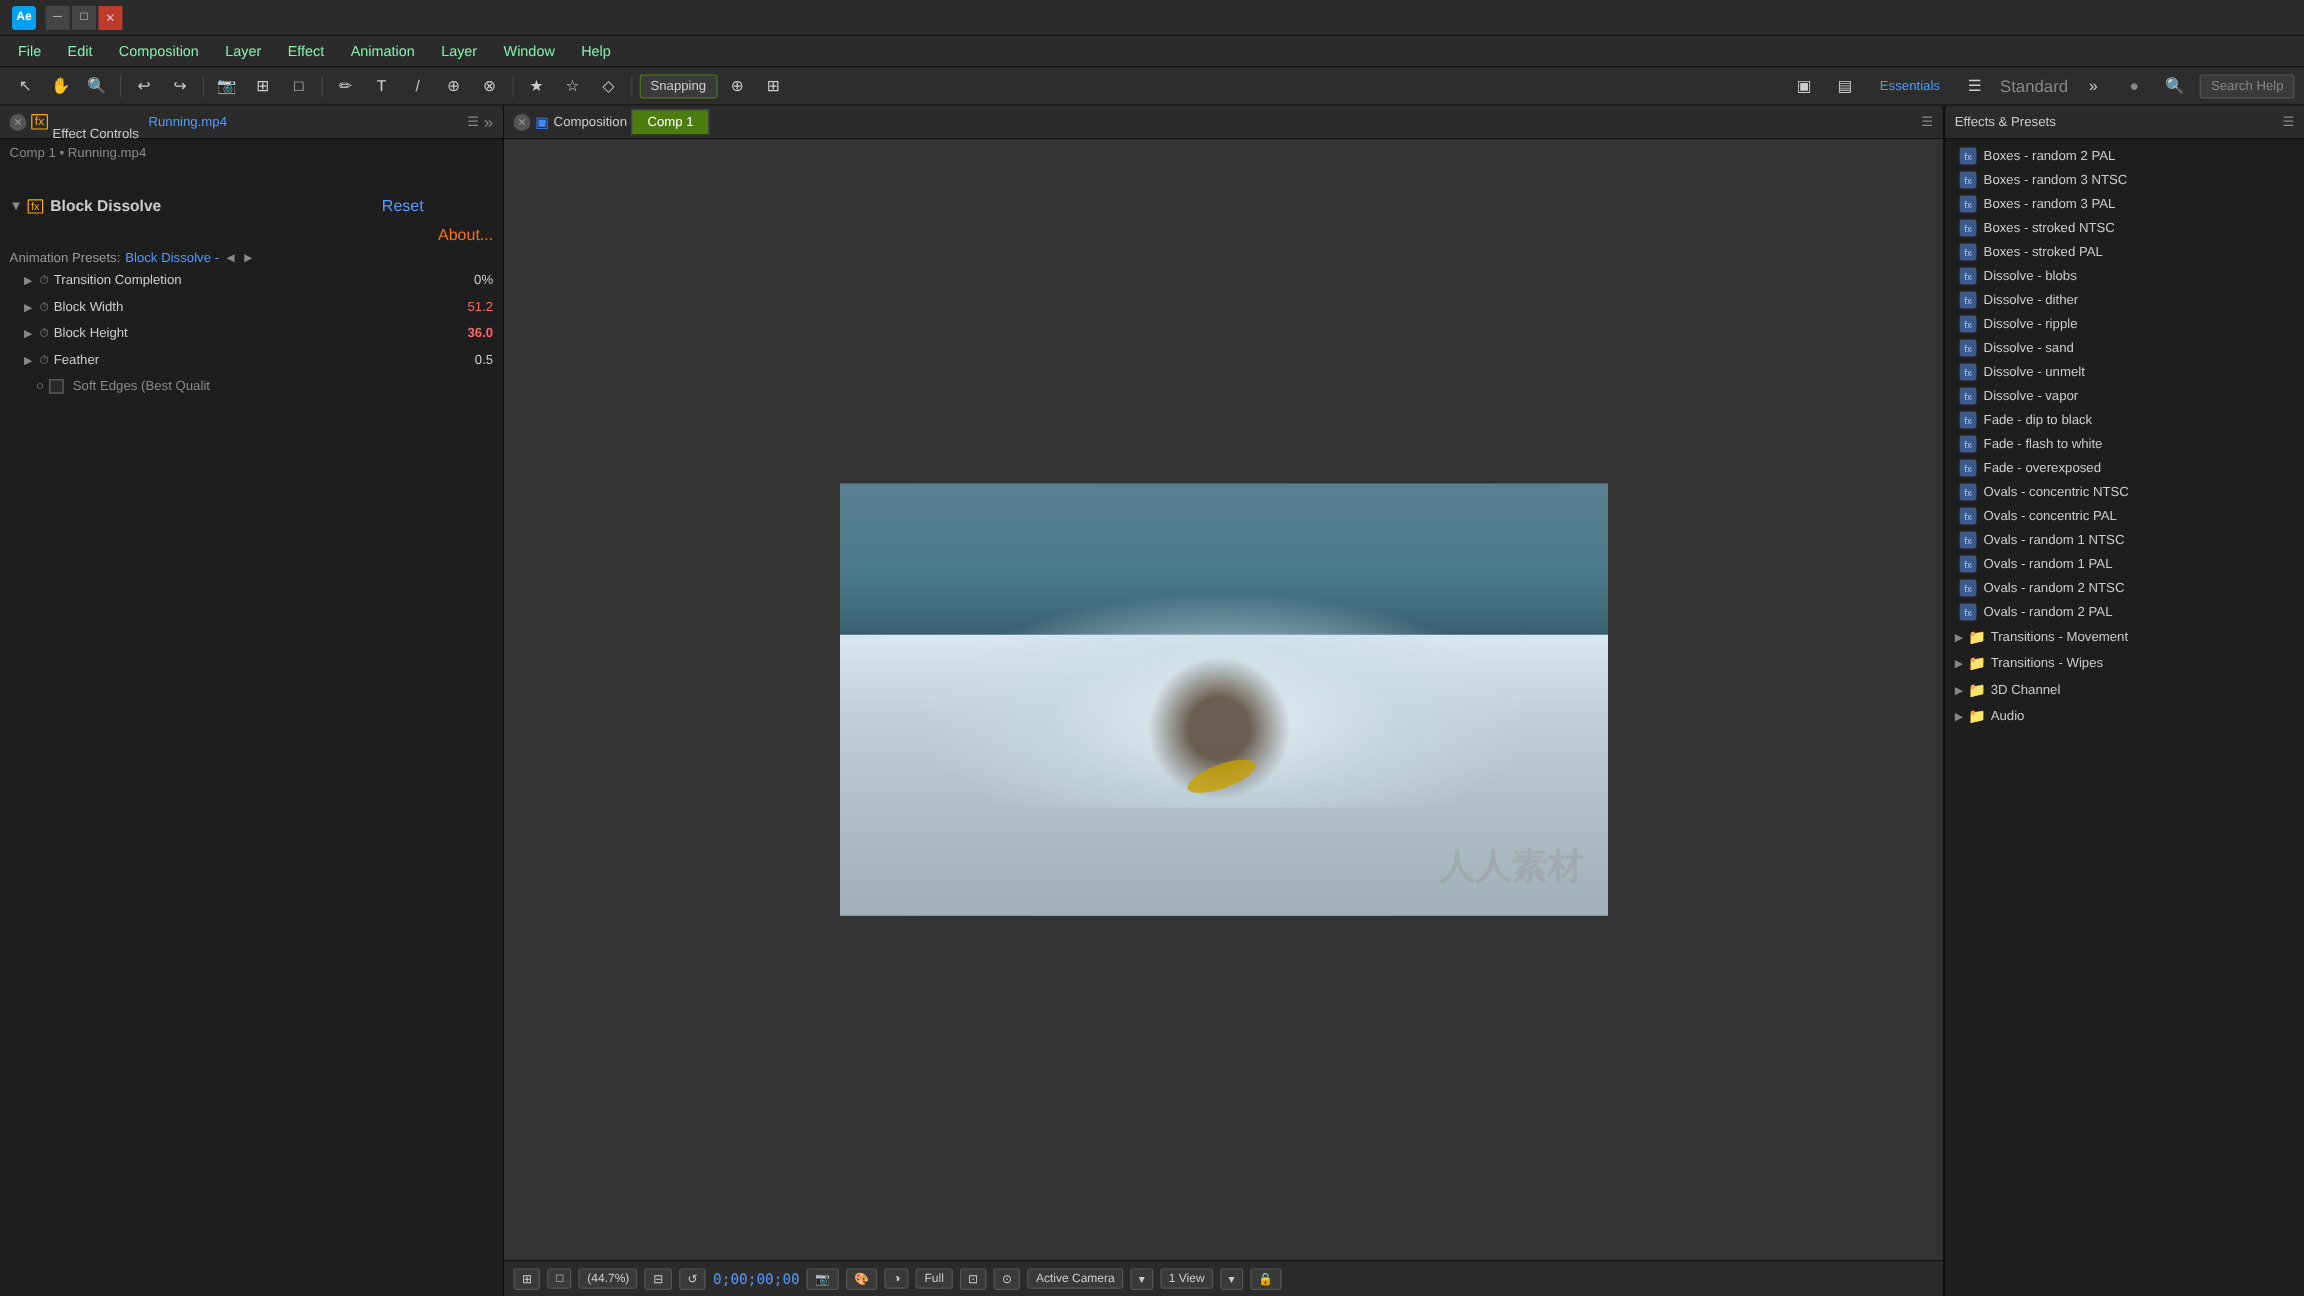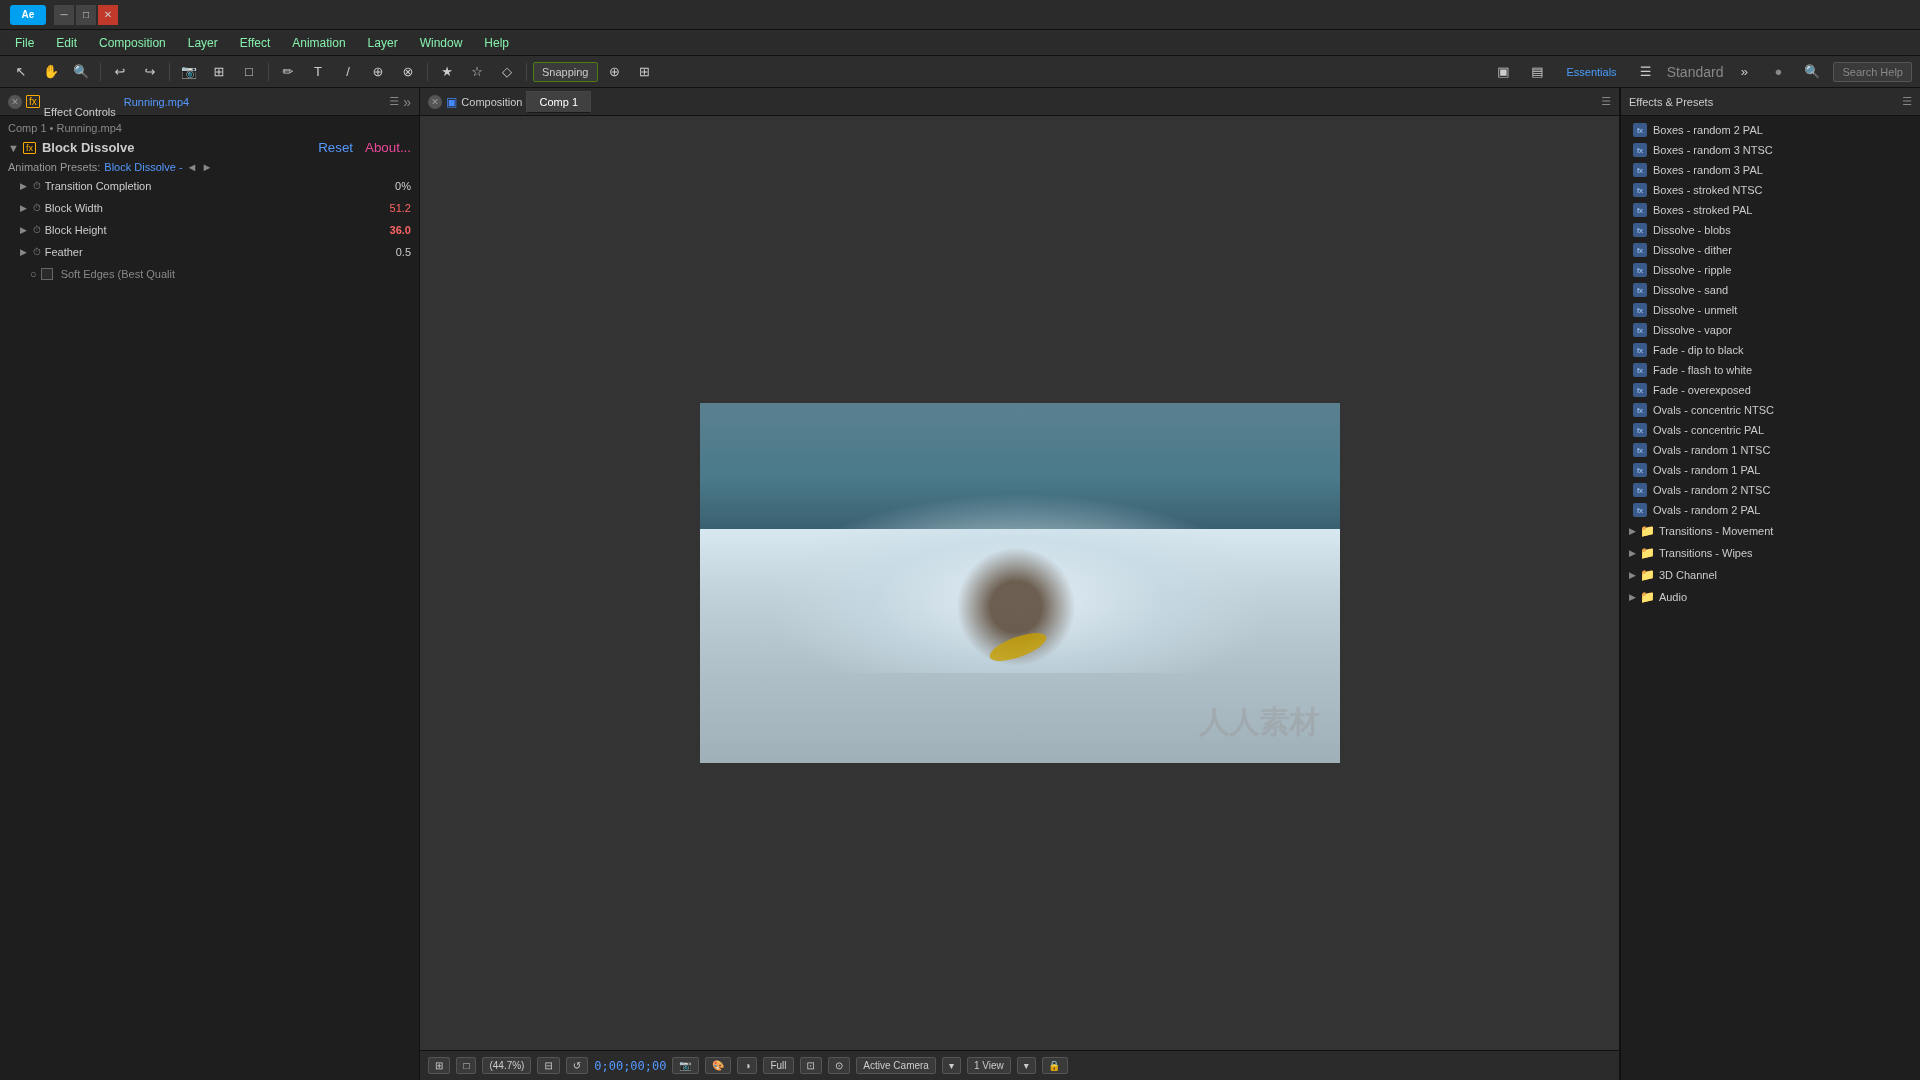--- a/index.html
+++ b/index.html
@@ -16,21 +16,21 @@
     
     #title-bar {
       background: #2b2b2b;
       height: 30px;
       display: flex;
       align-items: center;
       padding: 0 10px;
       border-bottom: 1px solid #111;
     }
     #title-bar .app-icon {
-      width: 36px; height: 20px;
+      width: 20px; height: 20px;
       background: #00a0f0;
       border-radius: 3px;
       display: flex; align-items: center; justify-content: center;
       color: white; font-size: 10px; font-weight: bold;
       margin-right: 8px;
     }
     #title-bar .title-text {
       flex: 1;
       font-size: 11px;
       color: #aaa;
@@ -249,21 +249,21 @@
     .tab-item {
       padding: 4px 12px;
       background: #2b2b2b;
       border: 1px solid #444;
       border-bottom: none;
       cursor: pointer;
       color: #ccc;
       font-size: 11px;
     }
     .tab-item.active {
-      background: #404040;
+      background: #4d7c0f;
       border-bottom: 1px solid #1a1a1a;
       color: #fff;
     }
     .comp-viewport {
       flex: 1;
       background: #333;
       position: relative;
       display: flex;
       align-items: center;
       justify-content: center;
@@ -443,21 +443,21 @@
     </div>
 
     <div class="effect-controls">
       <div class="comp-source">Comp 1 • Running.mp4</div>
 
       <div class="effect-header">
         <span style="color:#888; cursor:pointer;">▼</span>
         <span style="color:#ffaa00; font-size:9px; border:1px solid #ffaa00; padding:0 2px; border-radius:1px; margin-right:2px;">fx</span>
         <span class="effect-name">Block Dissolve</span>
         <button class="effect-reset-btn" style="background:none; border:none; color:#5599ff; cursor:pointer; margin-left:auto;">Reset</button>
-        <button class="effect-about-btn" style="background:none; border:none; color:#ec4899; cursor:pointer; margin-left:8px;">About...</button>
+        <button class="effect-about-btn" style="background:none; border:none; color:#f97316; cursor:pointer; margin-left:8px;margin-top:48px;">About...</button>
       </div>
 
       <div class="animation-presets-row">
         <span class="anim-label">Animation Presets:</span>
         <span class="anim-value">Block Dissolve -</span>
         <span class="anim-arrow">◄</span>
         <span class="anim-arrow">►</span>
       </div>
 
       <div class="effect-prop">

